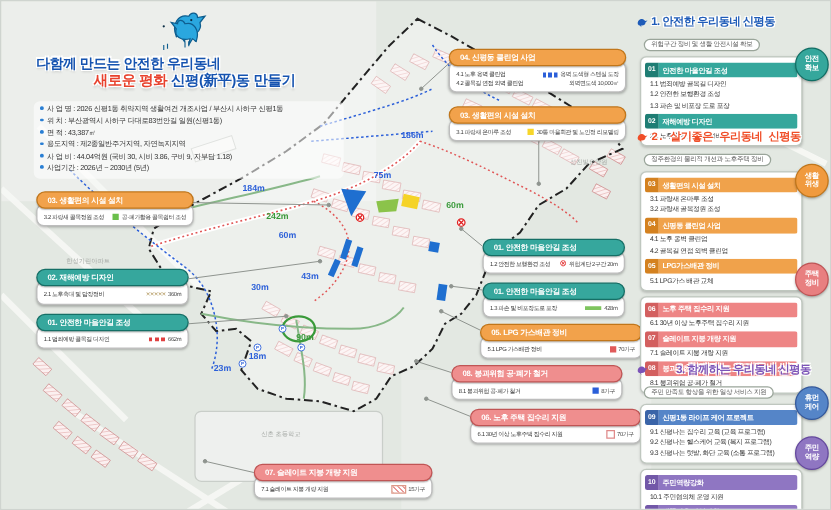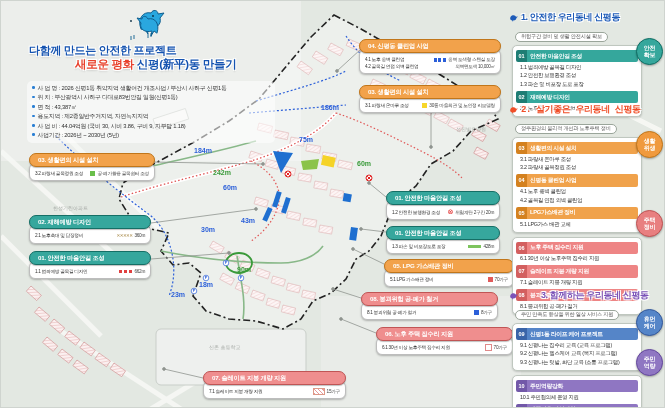--- a/index.html
+++ b/index.html
@@ -263,21 +263,21 @@
     <g stroke="#0f5e8f" stroke-width="1" fill="#2aa7df">
       <path d="M24,22 C20,12 26,4 34,6 C36,2 41,3 41,7 L47,6 L43,11 C45,18 38,23 30,21 L31,27 L27,21 C25,22 24,23 24,22 Z"></path>
       <path transform="translate(24,6) scale(-1,1) translate(-24,-6)" d="M8,26 C5,17 10,10 17,12 C19,8 23,9 23,12 L28,11 L24,16 C26,22 20,26 13,24 L14,29 L11,24 C9,25 8,27 8,26 Z"></path>
     </g>
     <g stroke="#0f5e8f" stroke-width=".9">
         <path d="M31,27 L31,31 M34,26 L34,30 M14,29 L14,33 M17,28 L17,32" fill="none"></path>
       </g>
     <circle cx="36" cy="9" r=".9" fill="#0b2d44"></circle>
       <circle cx="14" cy="14" r=".9" fill="#0b2d44"></circle>
   </svg>
-  <div class="abs title-l1">다함께 만드는 안전한 프로젝트</div>
+  <div class="abs title-l1">다함께 만드는 안전한 우리동네</div>
   <div class="abs title-l2"><span class="t-red">새로운 평화</span><span class="t-blue"> 신평(新平)동 만들기</span></div>
 
   <div class="abs info">
     <div>사 업 명 : 2026 신평1동 취약지역 생활여건 개조사업 / 부산시 사하구 신평1동</div>
     <div>위 치 : 부산광역시 사하구 다대로83번안길 일원(신평1동)</div>
     <div>면 적 : 43,387㎡</div>
     <div>용도지역 : 제2종일반주거지역, 자연녹지지역</div>
     <div>사 업 비 : 44.04억원 (국비 30, 시비 3.86, 구비 9, 자부담 1.18)</div>
     <div>사업기간 : 2026년 ~ 2030년 (5년)</div>
   </div>

